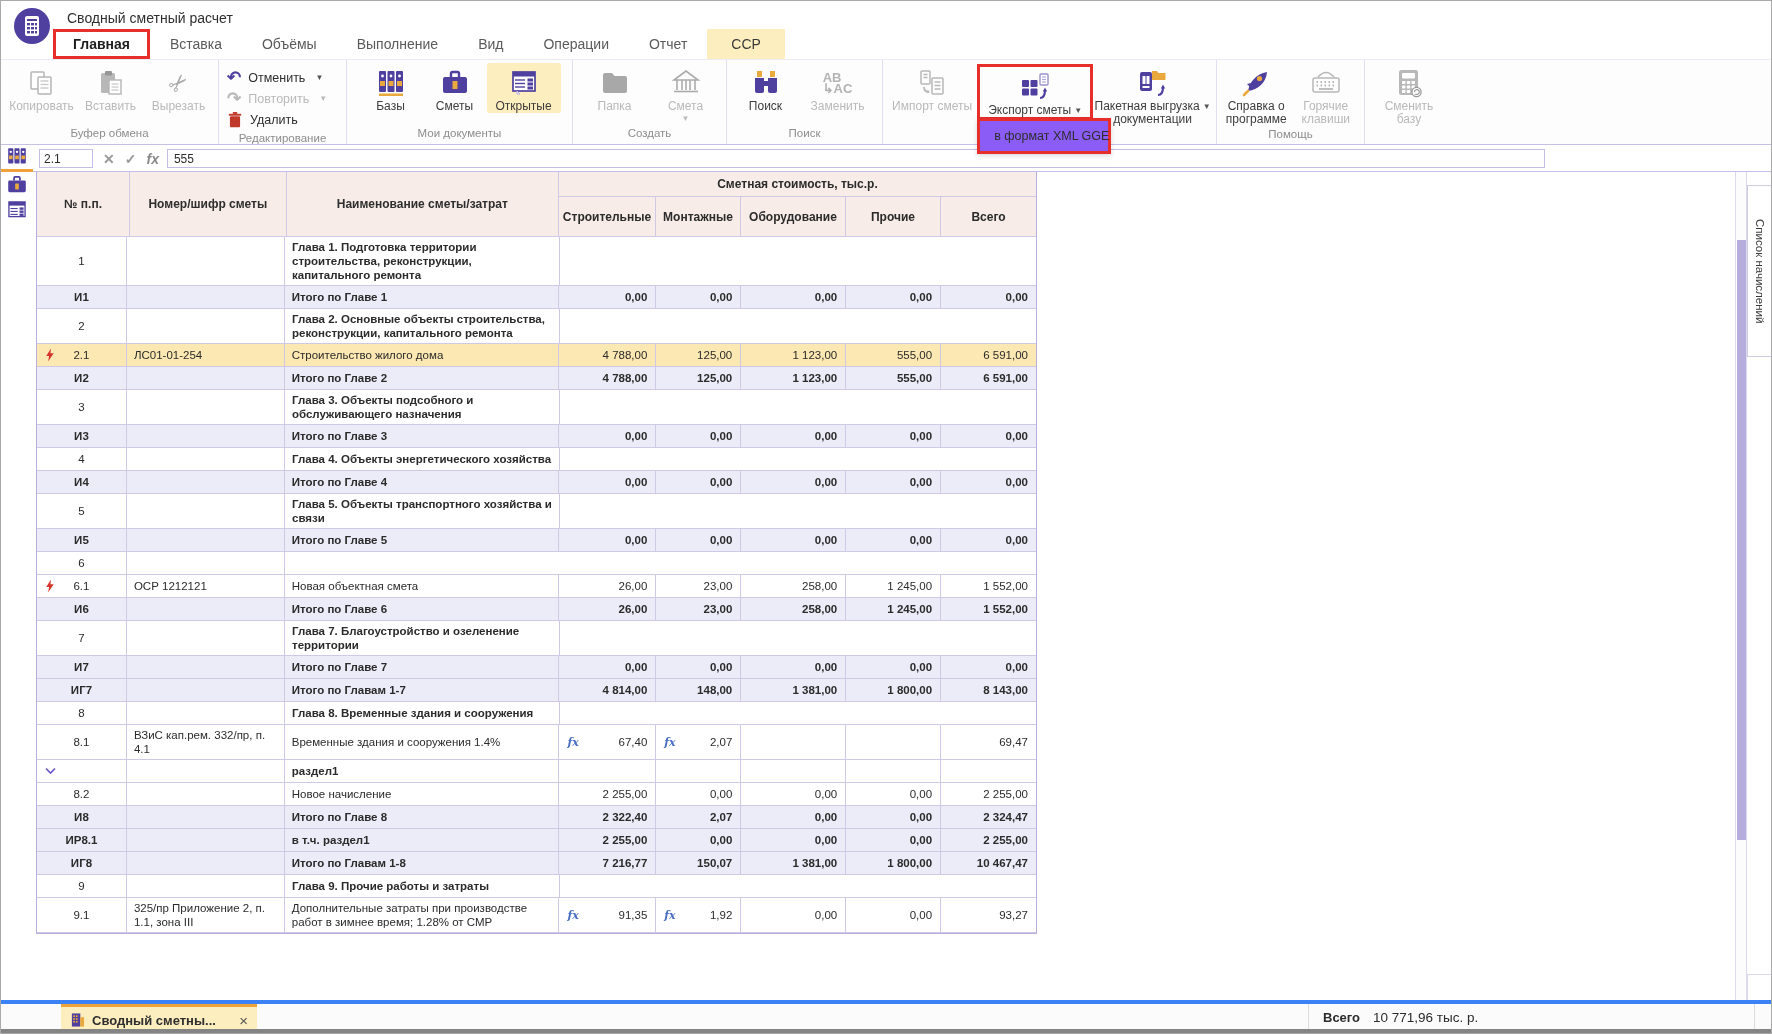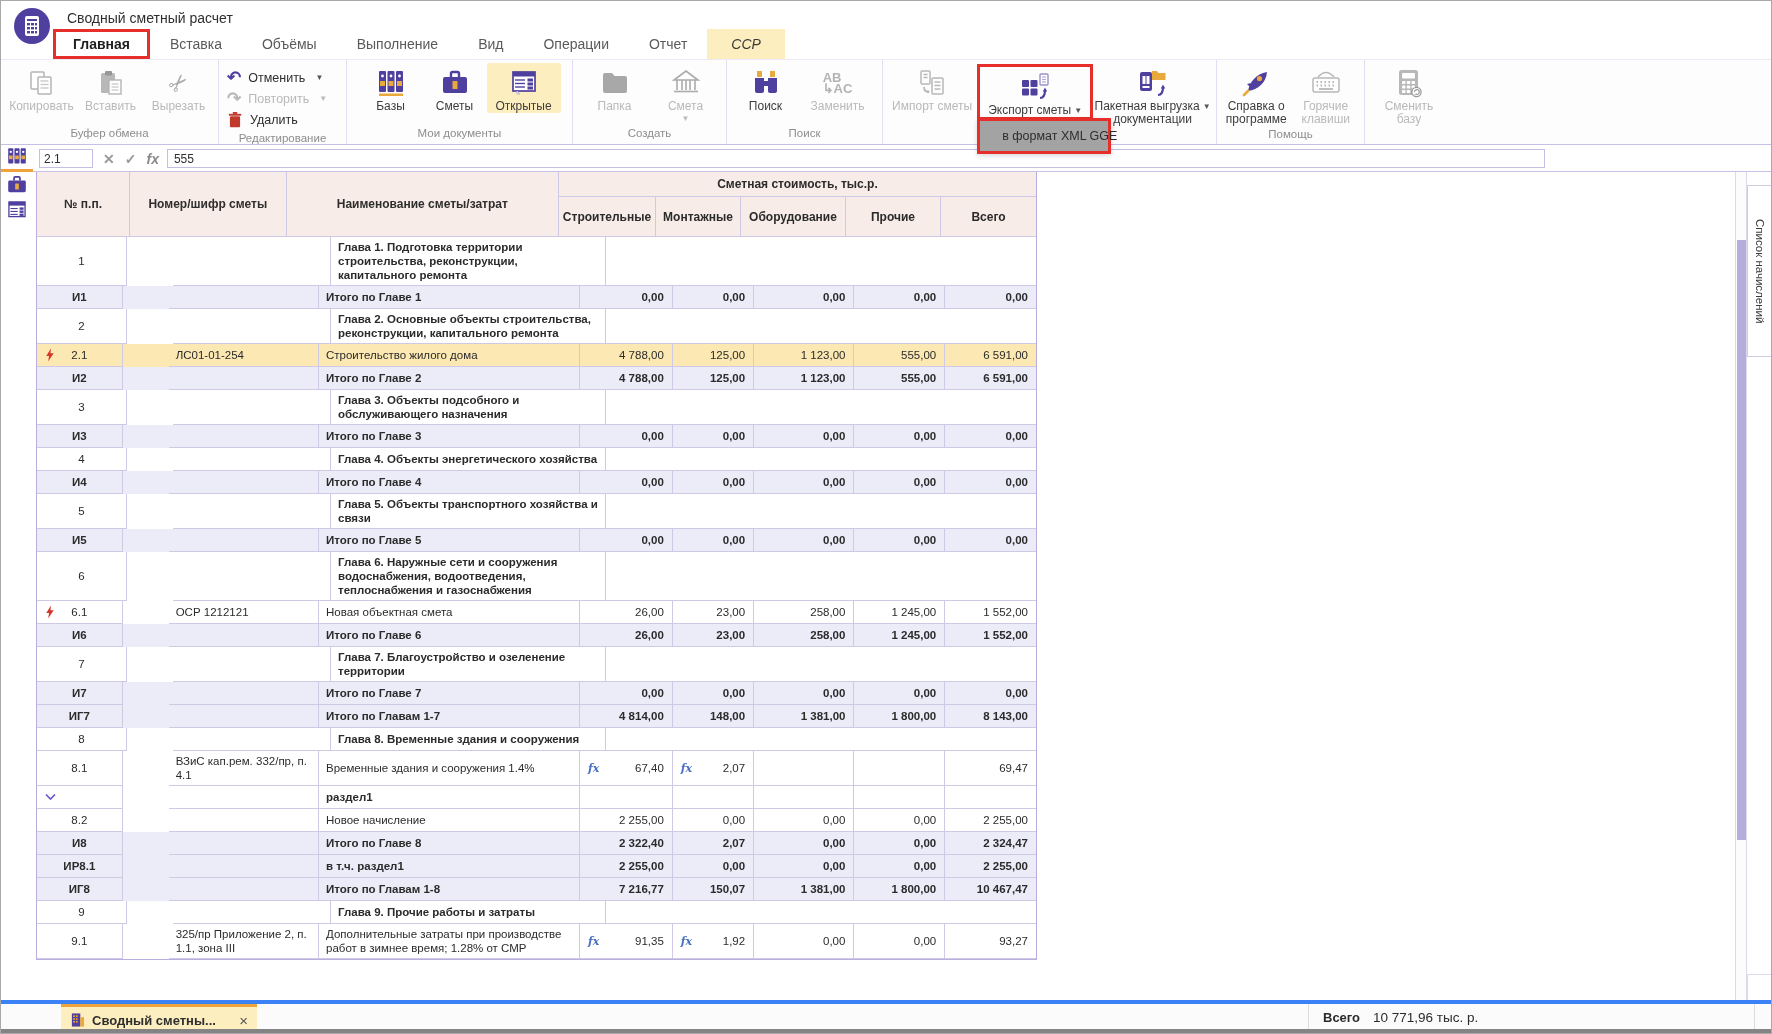--- a/index.html
+++ b/index.html
@@ -7,21 +7,21 @@
   body { font-family:"Liberation Sans", sans-serif; }
   #root { position:relative; width:1772px; height:1034px; background:#fff; border:1px solid #a9a9a9; overflow:hidden; }
 
   
   .titlebar { position:absolute; left:0; top:0; width:100%; height:58px; background:#fff; }
   .applogo { position:absolute; left:12px; top:6px; }
   .apptitle { position:absolute; left:66px; top:9px; font-size:14px; color:#2f2f2f; }
   .tabsrow { position:absolute; left:52px; bottom:0; display:flex; align-items:flex-end; }
   .tab { padding:7px 20px; font-size:14px; color:#5a5a5a; cursor:pointer; white-space:nowrap; }
   .tab.redboxed { border:3px solid #e62e2a; padding:4px 17px; font-weight:bold; color:#1e1e1e; }
-  .tab.ctx { background:#fdeebf; color:#3a3a3a; padding:7px 24px;font-style:italic; }
+  .tab.ctx { background:#fdeebf; color:#3a3a3a; padding:7px 24px; }
 
   
   .ribbon { position:absolute; left:0; top:58px; width:100%; height:86px; background:#fdfdfe; border-top:1px solid #eceaf5; border-bottom:1px solid #c7bfe6; display:flex; align-items:stretch; }
   .rgroup { display:flex; flex-direction:column; border-right:1px solid #e3dff2; padding:3px 4px 0 4px; }
   .rbtns { flex:1; display:flex; align-items:flex-start; justify-content:center; }
   .rlabel { height:19px; text-align:center; color:#8d8d8d; font-size:11.5px; line-height:17px; white-space:nowrap; }
   .bigbtn { display:flex; flex-direction:column; align-items:center; padding-top:3px; cursor:pointer; border-radius:3px; }
   .bicon { height:34px; display:flex; align-items:center; justify-content:center; }
   .blabel { font-size:12px; color:#3d3d3d; text-align:center; line-height:13px; white-space:nowrap; }
   .blabel.wrap { white-space:normal; }
@@ -30,21 +30,21 @@
   .caret { font-size:8px; color:#555; margin-left:3px; }
   .caret.gray { color:#bbb; }
   .editcol { display:flex; flex-direction:column; justify-content:flex-start; padding-top:4px; }
   .smallbtn { display:flex; align-items:center; gap:7px; height:21px; font-size:12.5px; color:#2e2e2e; cursor:pointer; padding:0 4px; }
   .smallbtn .uglyph { font-size:17px; line-height:17px; font-weight:bold; color:#4f3f9f; }
   .smallbtn.dis { color:#b9b9b9; }
   .smallbtn.dis .uglyph { color:#b9b9b9; }
   .scis { font-size:23px; color:#a9a9a9; display:inline-block; transform:rotate(-45deg); }
   .abac { font-size:13px; font-weight:bold; color:#b3b3b3; line-height:11px; text-align:left; }
   .redboxwrap { border:3px solid #e62e2a; position:relative; margin-top:1px; }
-  .exportmenu { position:absolute; z-index:60; top:calc(100% + 1px); left:-3px; width:122%; border:3px solid #e62e2a; background:#a3a3a3; padding:8px 22px; font-size:12.5px; color:#2e2e2e; text-align:center; white-space:nowrap; box-shadow:0 2px 5px rgba(0,0,0,.15); }
+  .exportmenu { position:absolute; z-index:60; top:calc(100% + 1px); left:-3px; width:122%; border:3px solid #e62e2a; background:#8b5cf6; padding:8px 14px; font-size:12.5px; color:#2e2e2e; text-align:center; white-space:nowrap; box-shadow:0 2px 5px rgba(0,0,0,.15); }
 
   
   .formulabar { position:absolute; left:0; top:145px; width:100%; height:26px; background:#fff; border-bottom:1px solid #c7bfe6; display:flex; align-items:center; }
   .lefttab0 { width:32px; height:26px; display:flex; align-items:center; justify-content:center; border-bottom:3px solid #f0a33a; }
   .refinput { width:54px; height:19px; border:1px solid #c6bde4; font-size:12px; padding:1px 4px; margin-left:6px; color:#2e2e2e; font-family:"Liberation Sans",sans-serif; }
   .fglyph { color:#9a9a9a; font-size:14px; font-weight:bold; margin-left:10px; cursor:pointer; }
   .fxglyph { color:#8a8a8a; font-size:14px; font-weight:bold; font-style:italic; margin-left:10px; cursor:pointer; }
   .valinput { width:1378px; height:19px; border:1px solid #c6bde4; font-size:12px; padding:1px 6px; margin-left:8px; color:#2e2e2e; font-family:"Liberation Sans",sans-serif; }
 
   
@@ -62,21 +62,21 @@
   .hsub { display:flex; height:39px; }
   .hs { border-right:1px solid #cfc9e6; display:flex; align-items:center; justify-content:center; font-weight:bold; font-size:12px; }
   .hs:last-child, .hcell.last { border-right:none; }
   .hv0{width:97px}.hv1{width:85px}.hv2{width:105px}.hv3{width:95px}.hv4{width:95px}
 
   .trow { display:flex; min-height:23px; background:#fff; }
   .trow.total { background:#ecebf8; font-weight:bold; }
   .trow.selected { background:#fce8b2; }
   .tcell { border-right:1px solid #cfc9e6; border-bottom:1px solid #cfc9e6; }
   .cnum { width:90px; position:relative; display:flex; align-items:center; justify-content:center; padding:2px 4px; }
-  .ccode { width:158px; padding:3px 7px; display:flex; align-items:center; line-height:14px;margin-left:46px; }
+  .ccode { width:158px; padding:3px 7px; display:flex; align-items:center; line-height:14px; }
   .cname { width:275px; padding:3px 7px; display:flex; align-items:center; line-height:14px; }
   .chapter .cname, .section .cname { font-weight:bold; }
   .cval { display:flex; align-items:center; padding:2px 8px; }
   .cv0{width:97px}.cv1{width:85px}.cv2{width:105px}.cv3{width:95px}.cv4{width:95px; border-right:none;}
   .cval .v { margin-left:auto; }
   .costmerged { flex:1; border-bottom:1px solid #cfc9e6; }
   .bolt { position:absolute; left:8px; top:50%; transform:translateY(-50%); display:flex; }
   .chev { position:absolute; left:8px; top:50%; transform:translateY(-50%); display:flex; cursor:pointer; }
   .fx { color:#4a6fc3; font-style:italic; font-weight:bold; font-size:11px; font-family:"DejaVu Serif",serif; }
 
@@ -699,21 +699,20 @@
             </div>
             <div class="tcell cval cv4">
               <span class="v">0,00</span>
             </div>
           </div>
           <div class="trow chapter">
             <div class="tcell cnum">
               <span>6</span>
             </div>
             <div class="tcell ccode"></div>
-            <div class="tcell cname">Глава 6. Наружные сети и сооружения водоснабжения, водоотведения, теплоснабжения и газоснабжения</div>
             <div class="costmerged"></div>
           </div>
           <div class="trow item">
             <div class="tcell cnum">
               <span class="bolt">
                 <svg width="10" height="13" viewBox="0 0 10 14">
                   <polygon points="6,0 1,8 4,8 3,14 9,5 5.5,5" fill="#d7352b"></polygon>
                 </svg>
               </span>
               <span>6.1</span>

